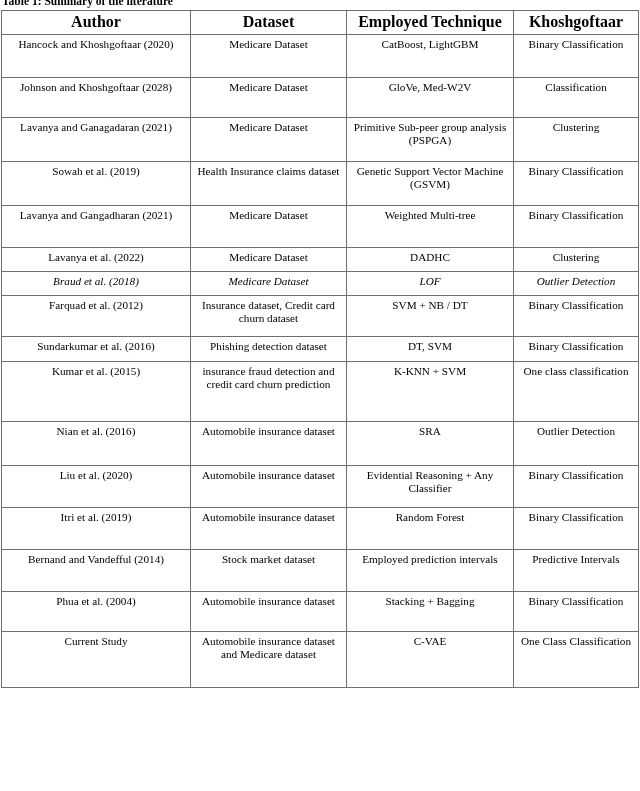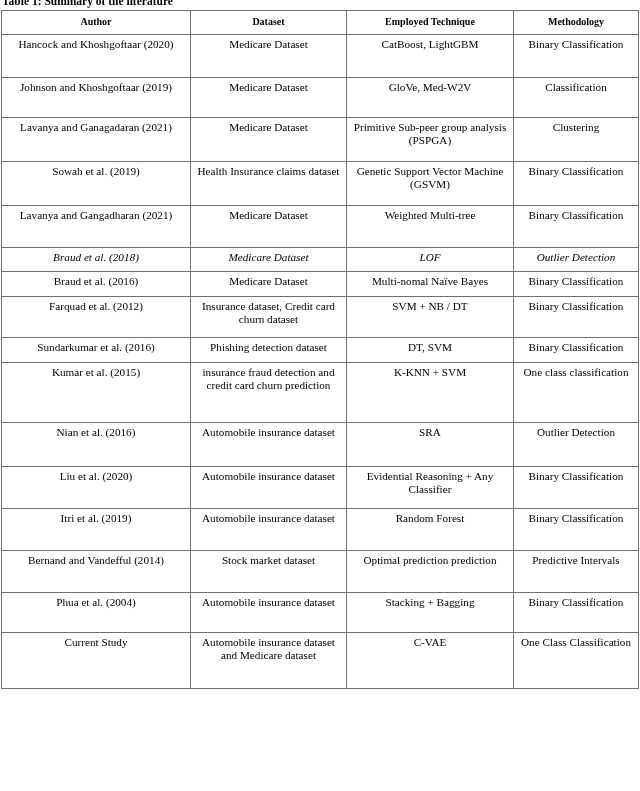--- a/index.html
+++ b/index.html
@@ -54,21 +54,21 @@
     border: 1px solid #6f6f6f;
     text-align: center;
     vertical-align: top;
     padding: 3px 4px 3px 4px;
     font-weight: normal;
     word-wrap: break-word;
     hyphens: none;
   }
   table.lit thead th {
     font-weight: bold;
-    font-size: 10px;
+    font-size: 16px;
     padding-top: 4px;
     padding-bottom: 5px;
     vertical-align: middle;
   }
   tr.current-study td {
     font-weight: normal;
   }
   col.c1 { width: 189px; }
   col.c2 { width: 156px; }
   col.c3 { width: 167px; }
@@ -89,32 +89,32 @@
         <col class="c1">
           <col class="c2">
           <col class="c3">
           <col class="c4">
       </colgroup>
       <thead>
         <tr>
           <th>Author</th>
           <th>Dataset</th>
           <th>Employed Technique</th>
-          <th>Methodology</th>
+          <th>Khoshgoftaar</th>
         </tr>
       </thead>
       <tbody id="lit-body">
           <tr style="height: 43px;">
             <td>Hancock and Khoshgoftaar (2020)</td>
             <td>Medicare Dataset</td>
             <td>CatBoost, LightGBM</td>
             <td>Binary Classification</td>
           </tr>
           <tr style="height: 40px;">
-            <td>Johnson and Khoshgoftaar (2019)</td>
+            <td>Johnson and Khoshgoftaar (2028)</td>
             <td>Medicare Dataset</td>
             <td>GloVe, Med-W2V</td>
             <td>Classification</td>
           </tr>
           <tr style="height: 44px;">
             <td>Lavanya and Ganagadaran (2021)</td>
             <td>Medicare Dataset</td>
             <td>Primitive Sub-peer group analysis (PSPGA)</td>
             <td>Clustering</td>
           </tr>
@@ -123,31 +123,31 @@
             <td>Health Insurance claims dataset</td>
             <td>Genetic Support Vector Machine (GSVM)</td>
             <td>Binary Classification</td>
           </tr>
           <tr style="height: 42px;">
             <td>Lavanya and Gangadharan (2021)</td>
             <td>Medicare Dataset</td>
             <td>Weighted Multi-tree</td>
             <td>Binary Classification</td>
           </tr>
+          <tr style="height: 24px;">
+            <td>Lavanya et al. (2022)</td>
+            <td>Medicare Dataset</td>
+            <td>DADHC</td>
+            <td>Clustering</td>
+          </tr>
           <tr style="height: 24px; font-style: italic;">
             <td>Braud et al. (2018)</td>
             <td>Medicare Dataset</td>
             <td>LOF</td>
             <td>Outlier Detection</td>
-          </tr>
-          <tr style="height: 25px;">
-            <td>Braud et al. (2016)</td>
-            <td>Medicare Dataset</td>
-            <td>Multi-nomal Naïve Bayes</td>
-            <td>Binary Classification</td>
           </tr>
           <tr style="height: 41px;">
             <td>Farquad et al. (2012)</td>
             <td>Insurance dataset, Credit card churn dataset</td>
             <td>SVM + NB / DT</td>
             <td>Binary Classification</td>
           </tr>
           <tr style="height: 25px;">
             <td>Sundarkumar et al. (2016)</td>
             <td>Phishing detection dataset</td>
@@ -174,21 +174,21 @@
           </tr>
           <tr style="height: 42px;">
             <td>Itri et al. (2019)</td>
             <td>Automobile insurance dataset</td>
             <td>Random Forest</td>
             <td>Binary Classification</td>
           </tr>
           <tr style="height: 42px;">
             <td>Bernand and Vandefful (2014)</td>
             <td>Stock market dataset</td>
-            <td>Optimal prediction prediction</td>
+            <td>Employed prediction intervals</td>
             <td>Predictive Intervals</td>
           </tr>
           <tr style="height: 40px;">
             <td>Phua et al. (2004)</td>
             <td>Automobile insurance dataset</td>
             <td>Stacking + Bagging</td>
             <td>Binary Classification</td>
           </tr>
           <tr class="current-study" style="height: 56px;">
             <td>Current Study</td>

